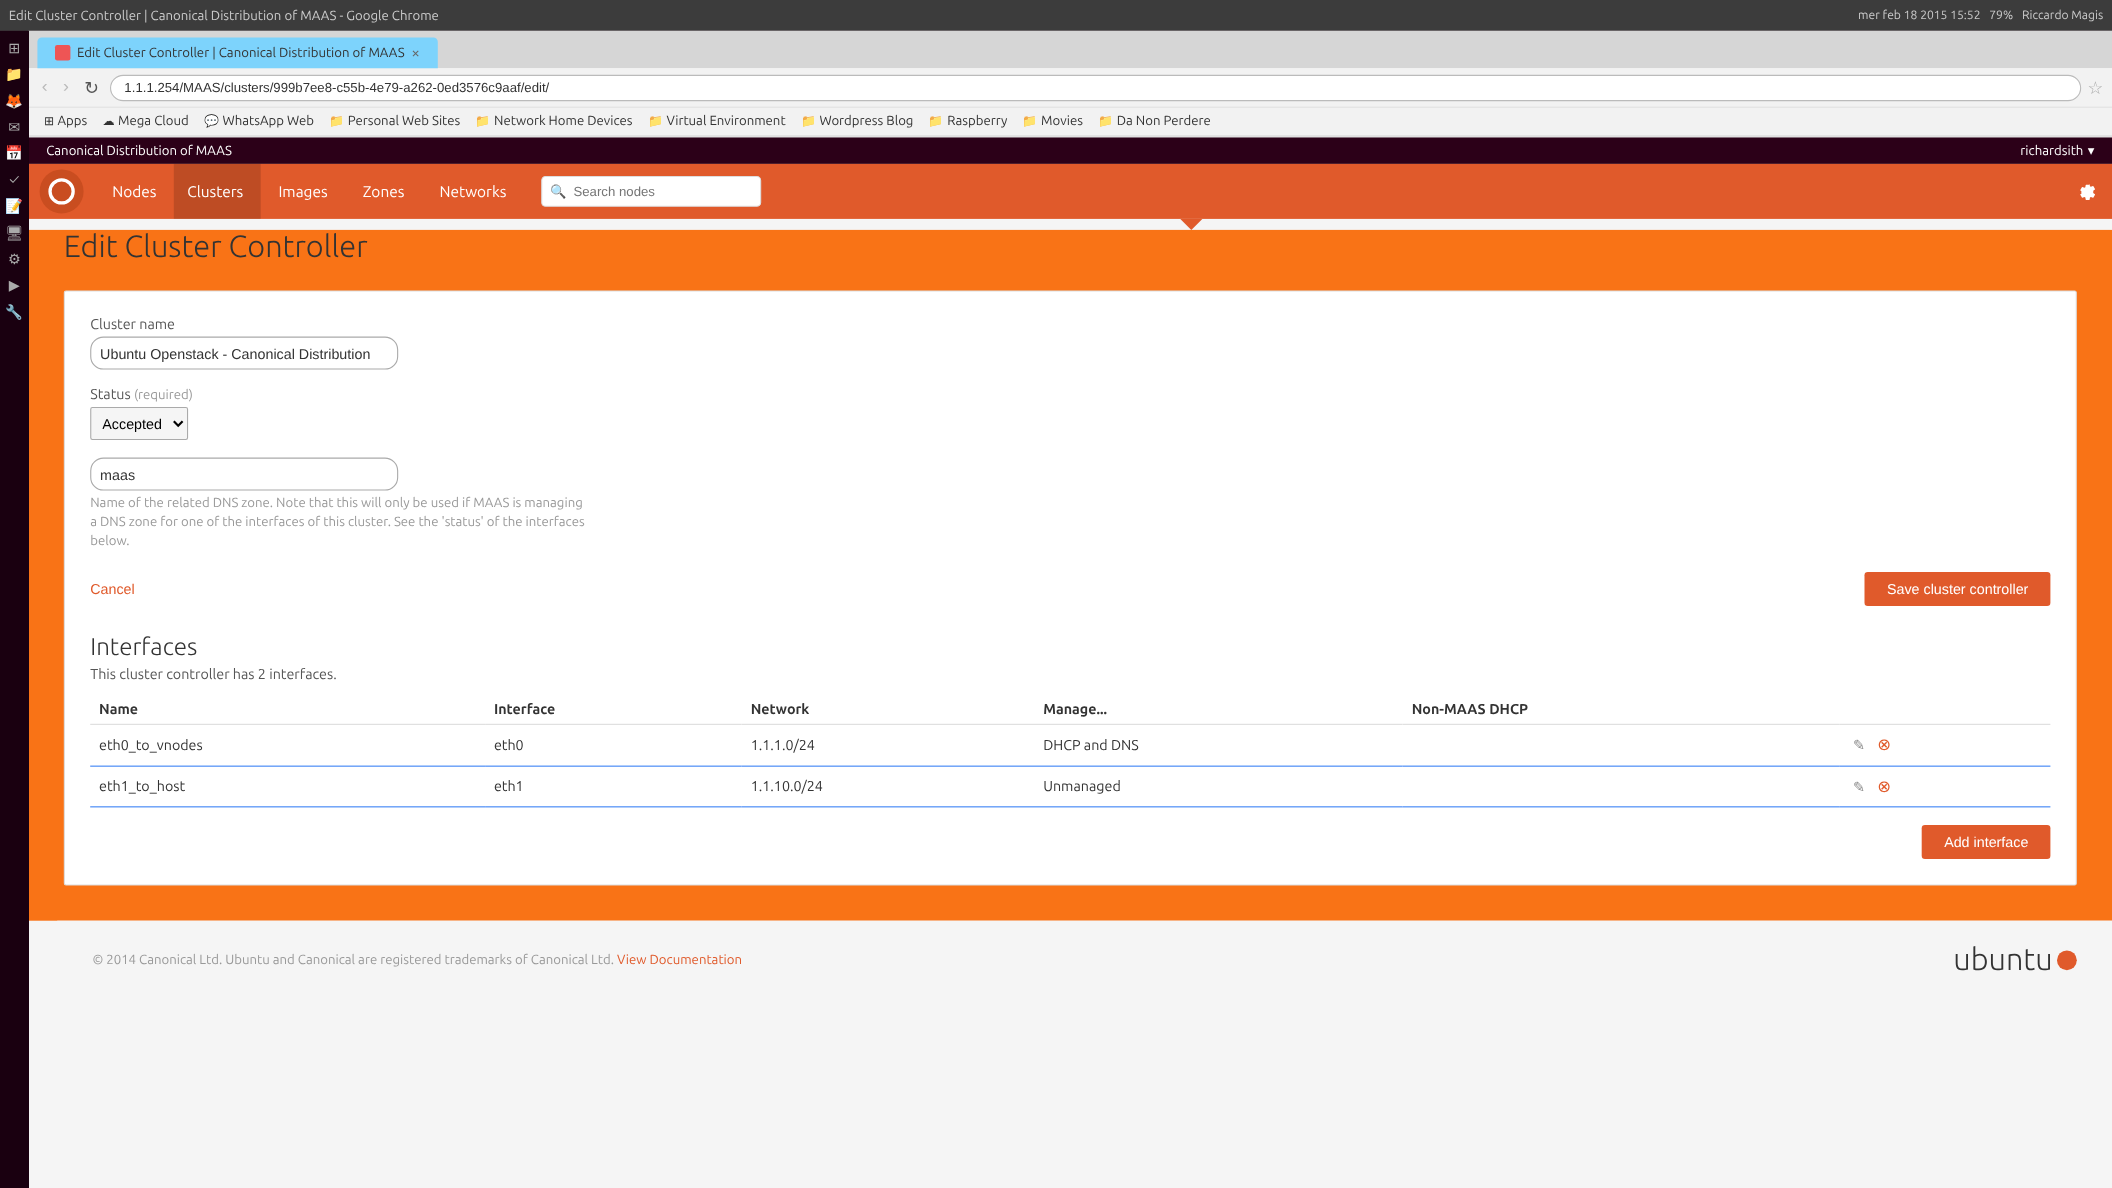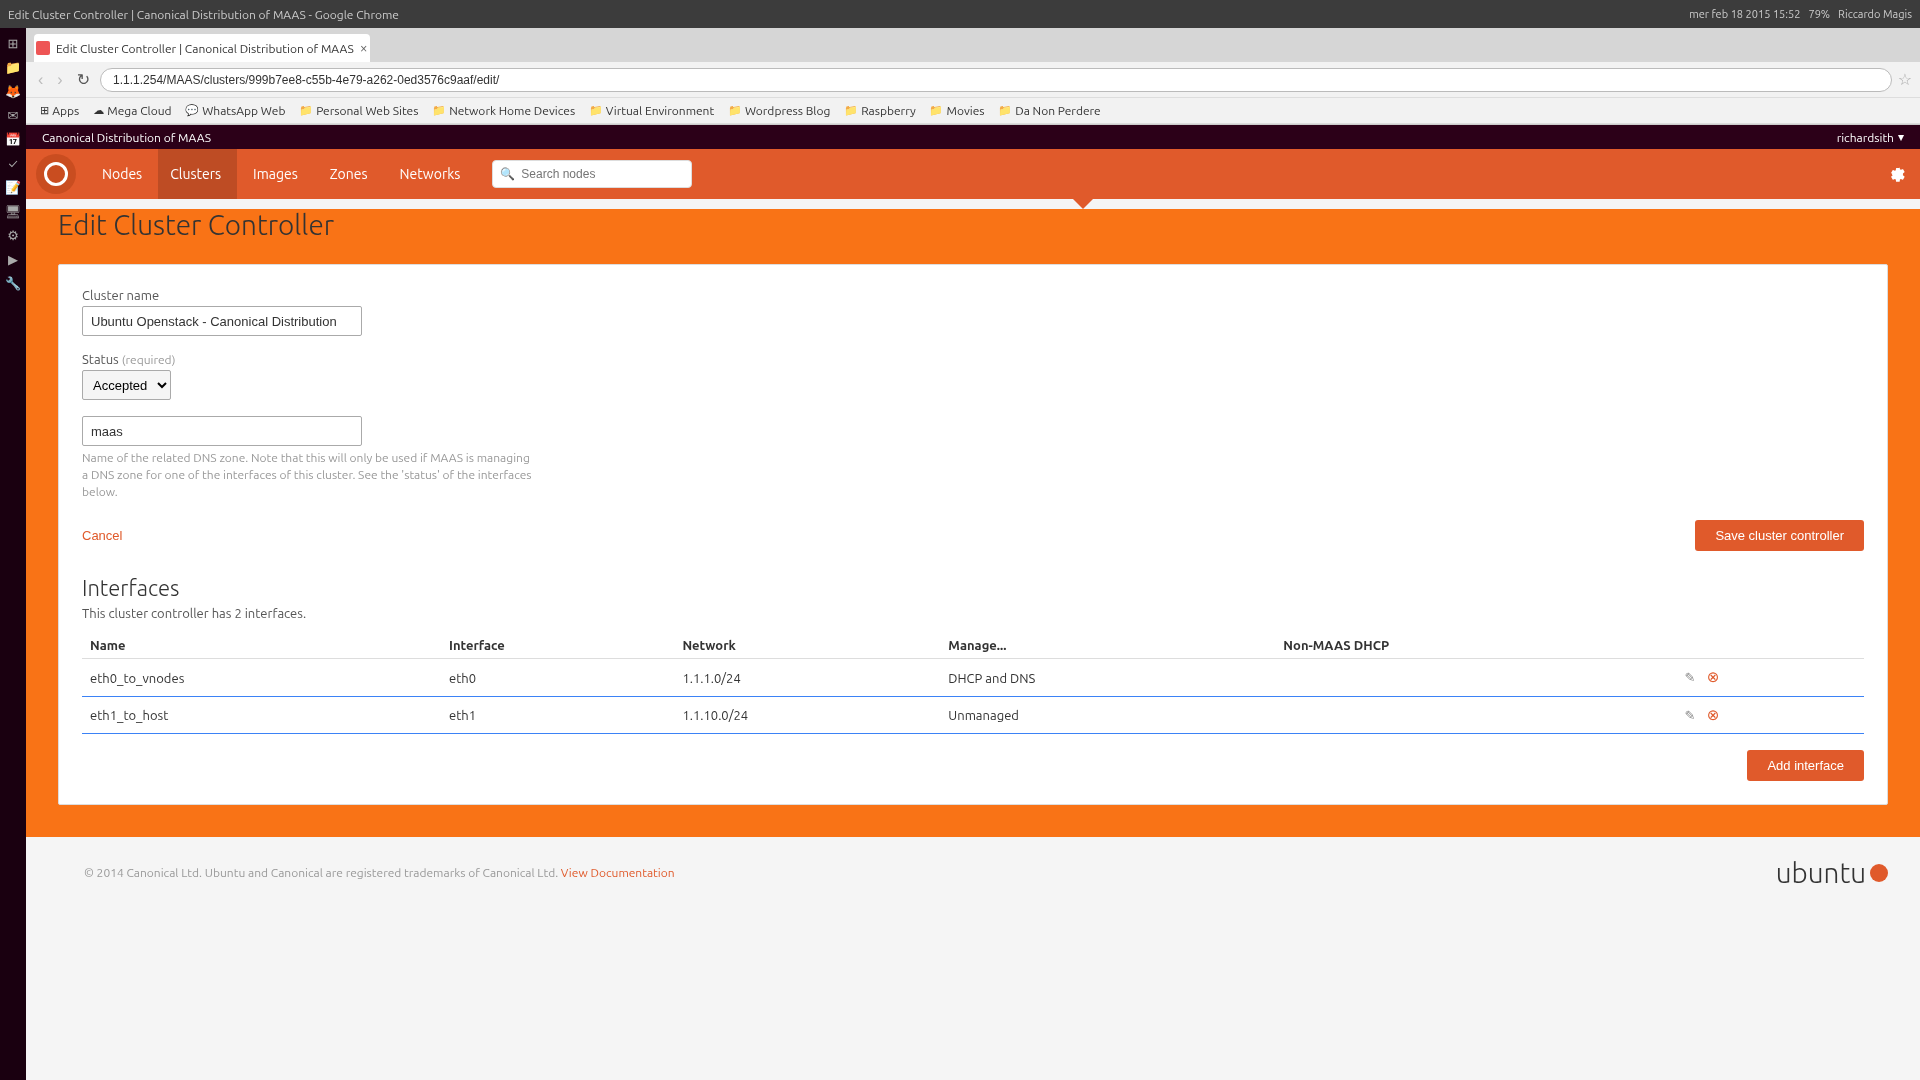--- a/index.html
+++ b/index.html
@@ -25,24 +25,24 @@
       border-bottom: 1px solid #ccc;
     }
     .tab-bar {
       background: #d6d6d6;
       height: 34px;
       display: flex;
       align-items: flex-end;
       padding: 0 8px;
     }
     .tab-active {
-      background: #ffffff;
+      background: #7dd3fc;
       height: 28px;
       border-radius: 4px 4px 0 0;
-      padding: 0 2px;
+      padding: 0 16px;
       display: flex;
       align-items: center;
       font-size: 12px;
       color: #333;
       gap: 6px;
       min-width: 200px;
     }
     .tab-favicon { width: 14px; height: 14px; background: #e55; border-radius: 2px; display: inline-block; }
     .tab-close { margin-left: auto; color: #666; cursor: pointer; font-size: 14px; }
 
@@ -231,21 +231,21 @@
       display: block;
       font-size: 13px;
       color: #555;
       margin-bottom: 4px;
     }
     .form-label .required { color: #999; font-size: 12px; }
     .form-input {
       width: 280px;
       height: 30px;
       border: 1px solid #aaa;
-      border-radius: 2px;
+      border-radius: 12px;
       padding: 0 8px;
       font-size: 13px;
       color: #333;
     }
 
     .form-select {
       height: 30px;
       border: 1px solid #aaa;
       border-radius: 2px;
       padding: 0 6px;

